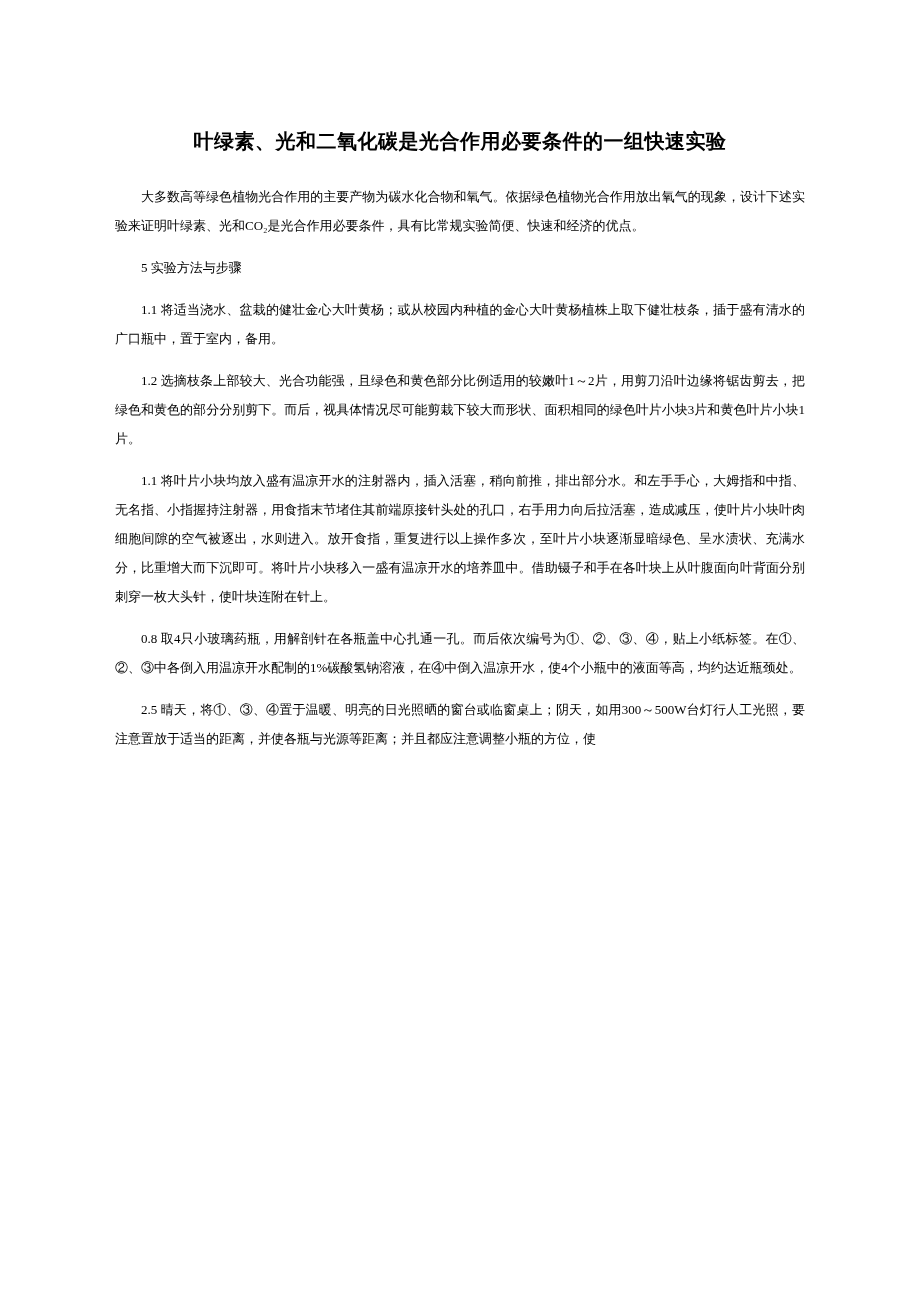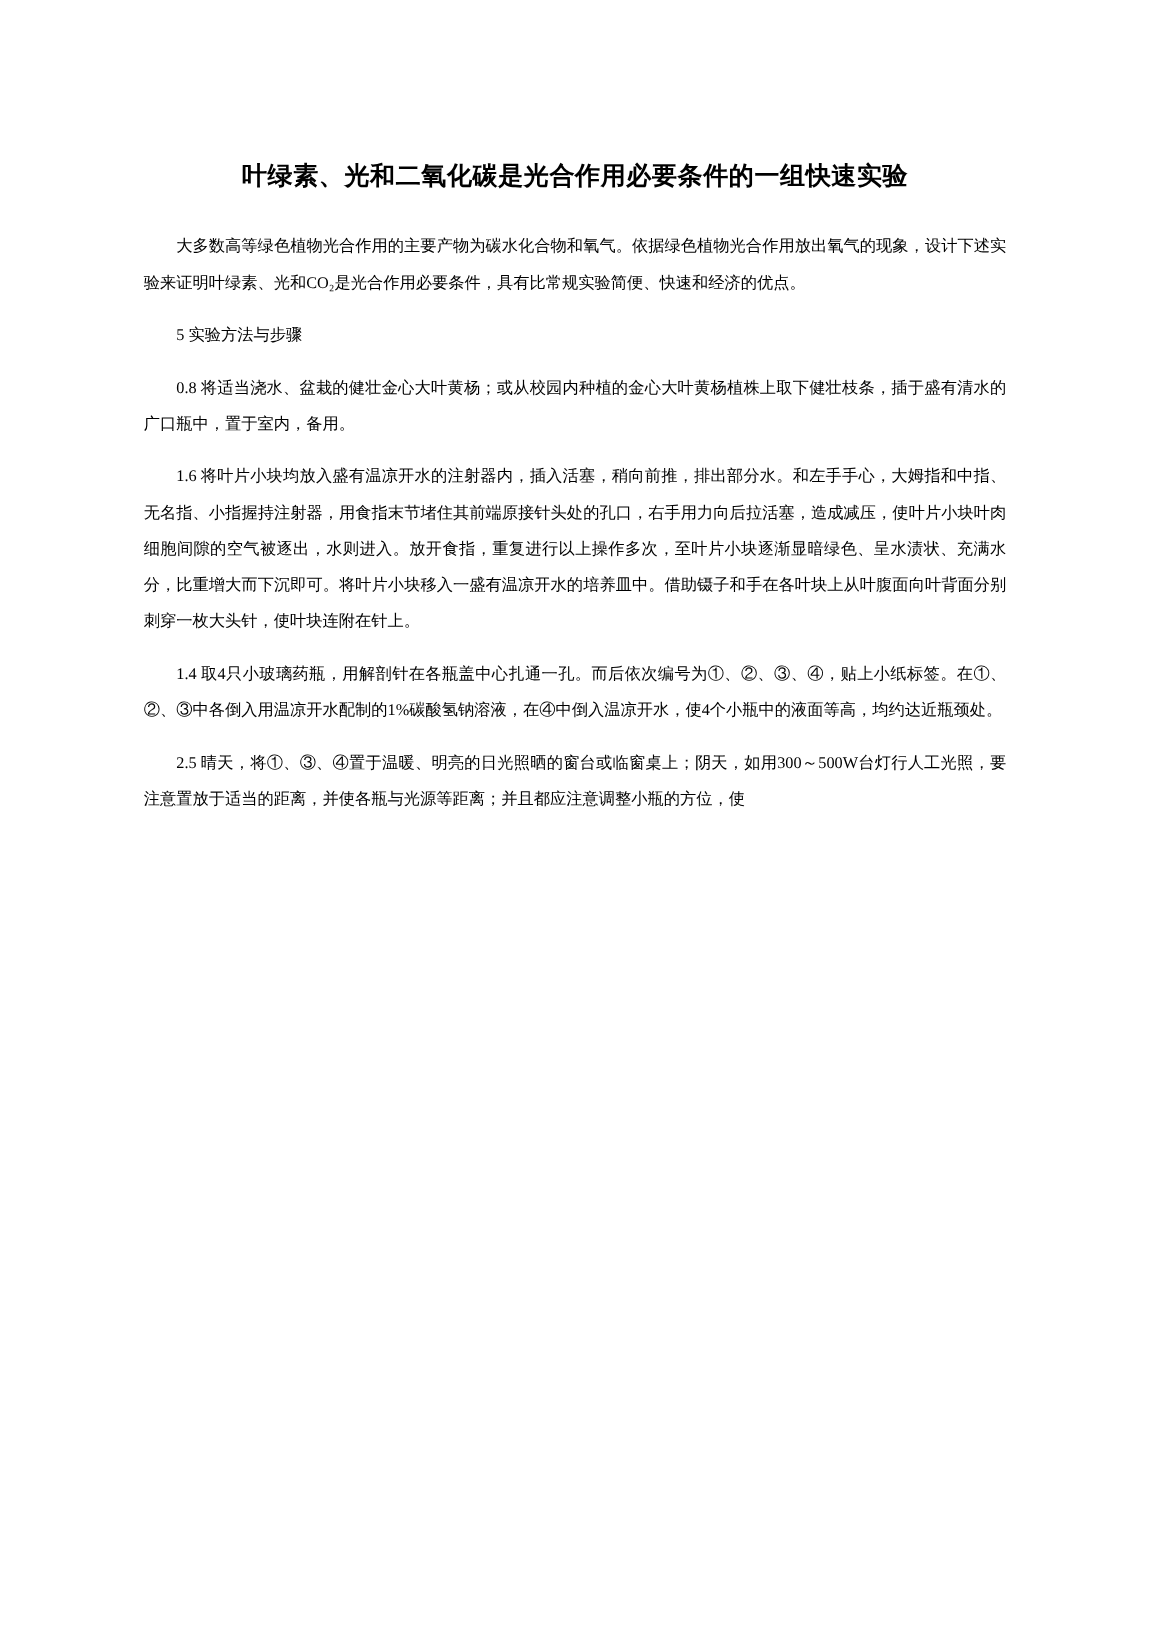--- a/index.html
+++ b/index.html
@@ -40,22 +40,23 @@
 </head>
 <body>
 
 <div class="page">
   <h1 class="doc-title">叶绿素、光和二氧化碳是光合作用必要条件的一组快速实验</h1>
 
   <p class="para">大多数高等绿色植物光合作用的主要产物为碳水化合物和氧气。依据绿色植物光合作用放出氧气的现象，设计下述实验来证明叶绿素、光和CO₂是光合作用必要条件，具有比常规实验简便、快速和经济的优点。</p>
 
   <p class="para section-heading">5 实验方法与步骤</p>
 
-  <p class="para">0.8 将适当浇水、盆栽的健壮金心大叶黄杨；或从校园内种植的金心大叶黄杨植株上取下健壮枝条，插于盛有清水的广口瓶中，置于室内，备用。</p>
+  <p class="para">1.1 将适当浇水、盆栽的健壮金心大叶黄杨；或从校园内种植的金心大叶黄杨植株上取下健壮枝条，插于盛有清水的广口瓶中，置于室内，备用。</p>
 
+  <p class="para">1.2 选摘枝条上部较大、光合功能强，且绿色和黄色部分比例适用的较嫩叶1～2片，用剪刀沿叶边缘将锯齿剪去，把绿色和黄色的部分分别剪下。而后，视具体情况尽可能剪栽下较大而形状、面积相同的绿色叶片小块3片和黄色叶片小块1片。</p>
 
-  <p class="para">1.6 将叶片小块均放入盛有温凉开水的注射器内，插入活塞，稍向前推，排出部分水。和左手手心，大姆指和中指、无名指、小指握持注射器，用食指末节堵住其前端原接针头处的孔口，右手用力向后拉活塞，造成减压，使叶片小块叶肉细胞间隙的空气被逐出，水则进入。放开食指，重复进行以上操作多次，至叶片小块逐渐显暗绿色、呈水渍状、充满水分，比重增大而下沉即可。将叶片小块移入一盛有温凉开水的培养皿中。借助镊子和手在各叶块上从叶腹面向叶背面分别刺穿一枚大头针，使叶块连附在针上。</p>
+  <p class="para">1.1 将叶片小块均放入盛有温凉开水的注射器内，插入活塞，稍向前推，排出部分水。和左手手心，大姆指和中指、无名指、小指握持注射器，用食指末节堵住其前端原接针头处的孔口，右手用力向后拉活塞，造成减压，使叶片小块叶肉细胞间隙的空气被逐出，水则进入。放开食指，重复进行以上操作多次，至叶片小块逐渐显暗绿色、呈水渍状、充满水分，比重增大而下沉即可。将叶片小块移入一盛有温凉开水的培养皿中。借助镊子和手在各叶块上从叶腹面向叶背面分别刺穿一枚大头针，使叶块连附在针上。</p>
 
-  <p class="para">1.4 取4只小玻璃药瓶，用解剖针在各瓶盖中心扎通一孔。而后依次编号为①、②、③、④，贴上小纸标签。在①、②、③中各倒入用温凉开水配制的1%碳酸氢钠溶液，在④中倒入温凉开水，使4个小瓶中的液面等高，均约达近瓶颈处。</p>
+  <p class="para">0.8 取4只小玻璃药瓶，用解剖针在各瓶盖中心扎通一孔。而后依次编号为①、②、③、④，贴上小纸标签。在①、②、③中各倒入用温凉开水配制的1%碳酸氢钠溶液，在④中倒入温凉开水，使4个小瓶中的液面等高，均约达近瓶颈处。</p>
 
 
   <p class="para">2.5 晴天，将①、③、④置于温暖、明亮的日光照晒的窗台或临窗桌上；阴天，如用300～500W台灯行人工光照，要注意置放于适当的距离，并使各瓶与光源等距离；并且都应注意调整小瓶的方位，使</p>
 </div>
 
 </body></html>

